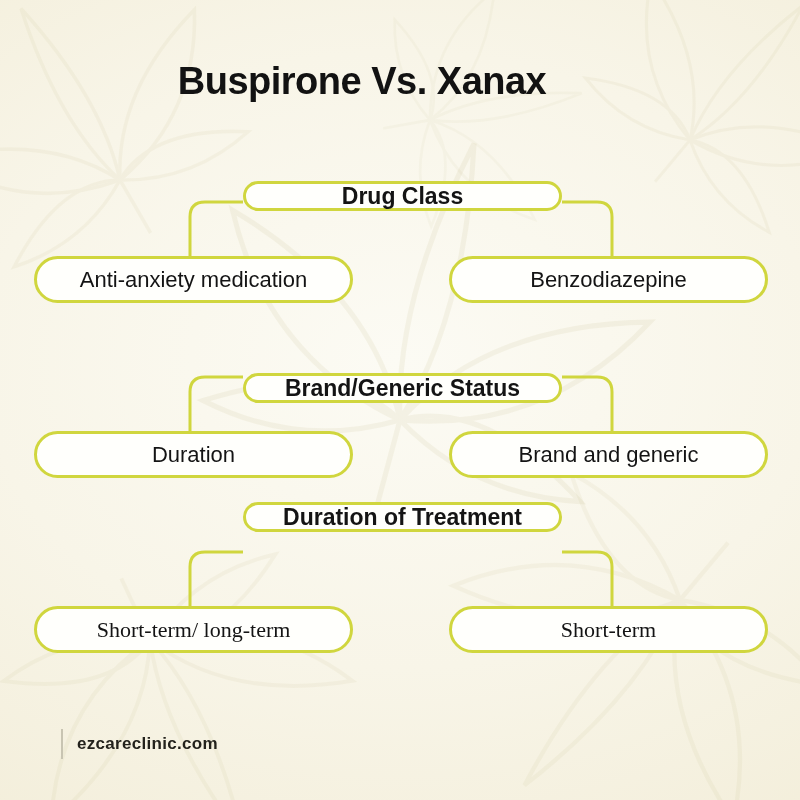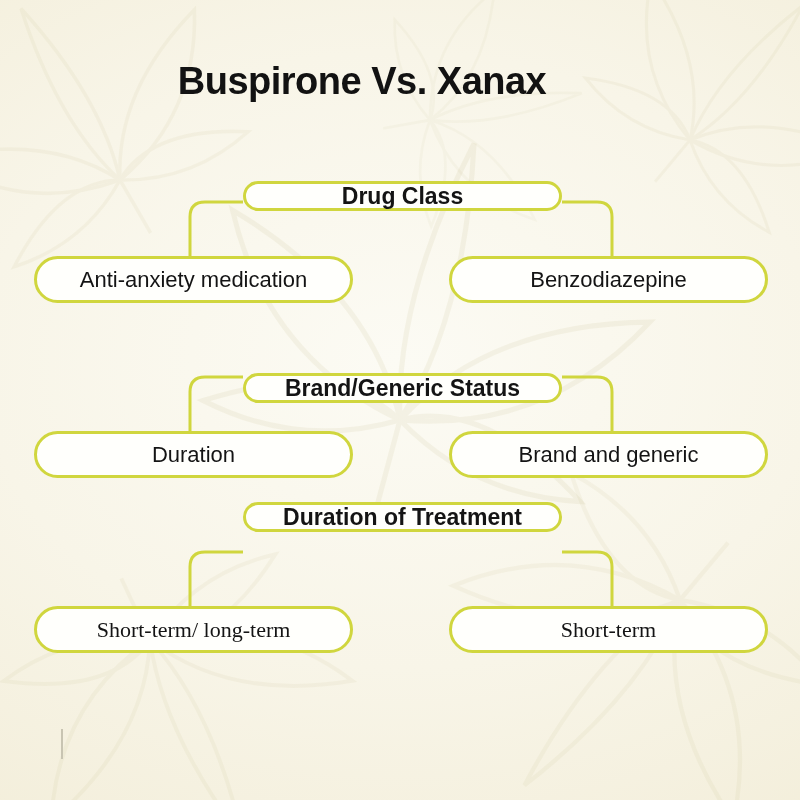--- a/index.html
+++ b/index.html
@@ -87,13 +87,14 @@
 <div class="pill category cat-1">Brand/Generic Status</div>
 <div class="pill child left child-1">Duration</div>
 <div class="pill child right child-1">Brand and generic</div>
 
 <div class="pill category cat-2">Duration of Treatment</div>
 <div class="pill child left child-2">Short-term/ long-term</div>
 <div class="pill child right child-2">Short-term</div>
 
 <div class="footer">
   <div class="footer-divider"></div>
+  <span class="website">ezcareclinic.com</span>
 </div>
 
 </body></html>

